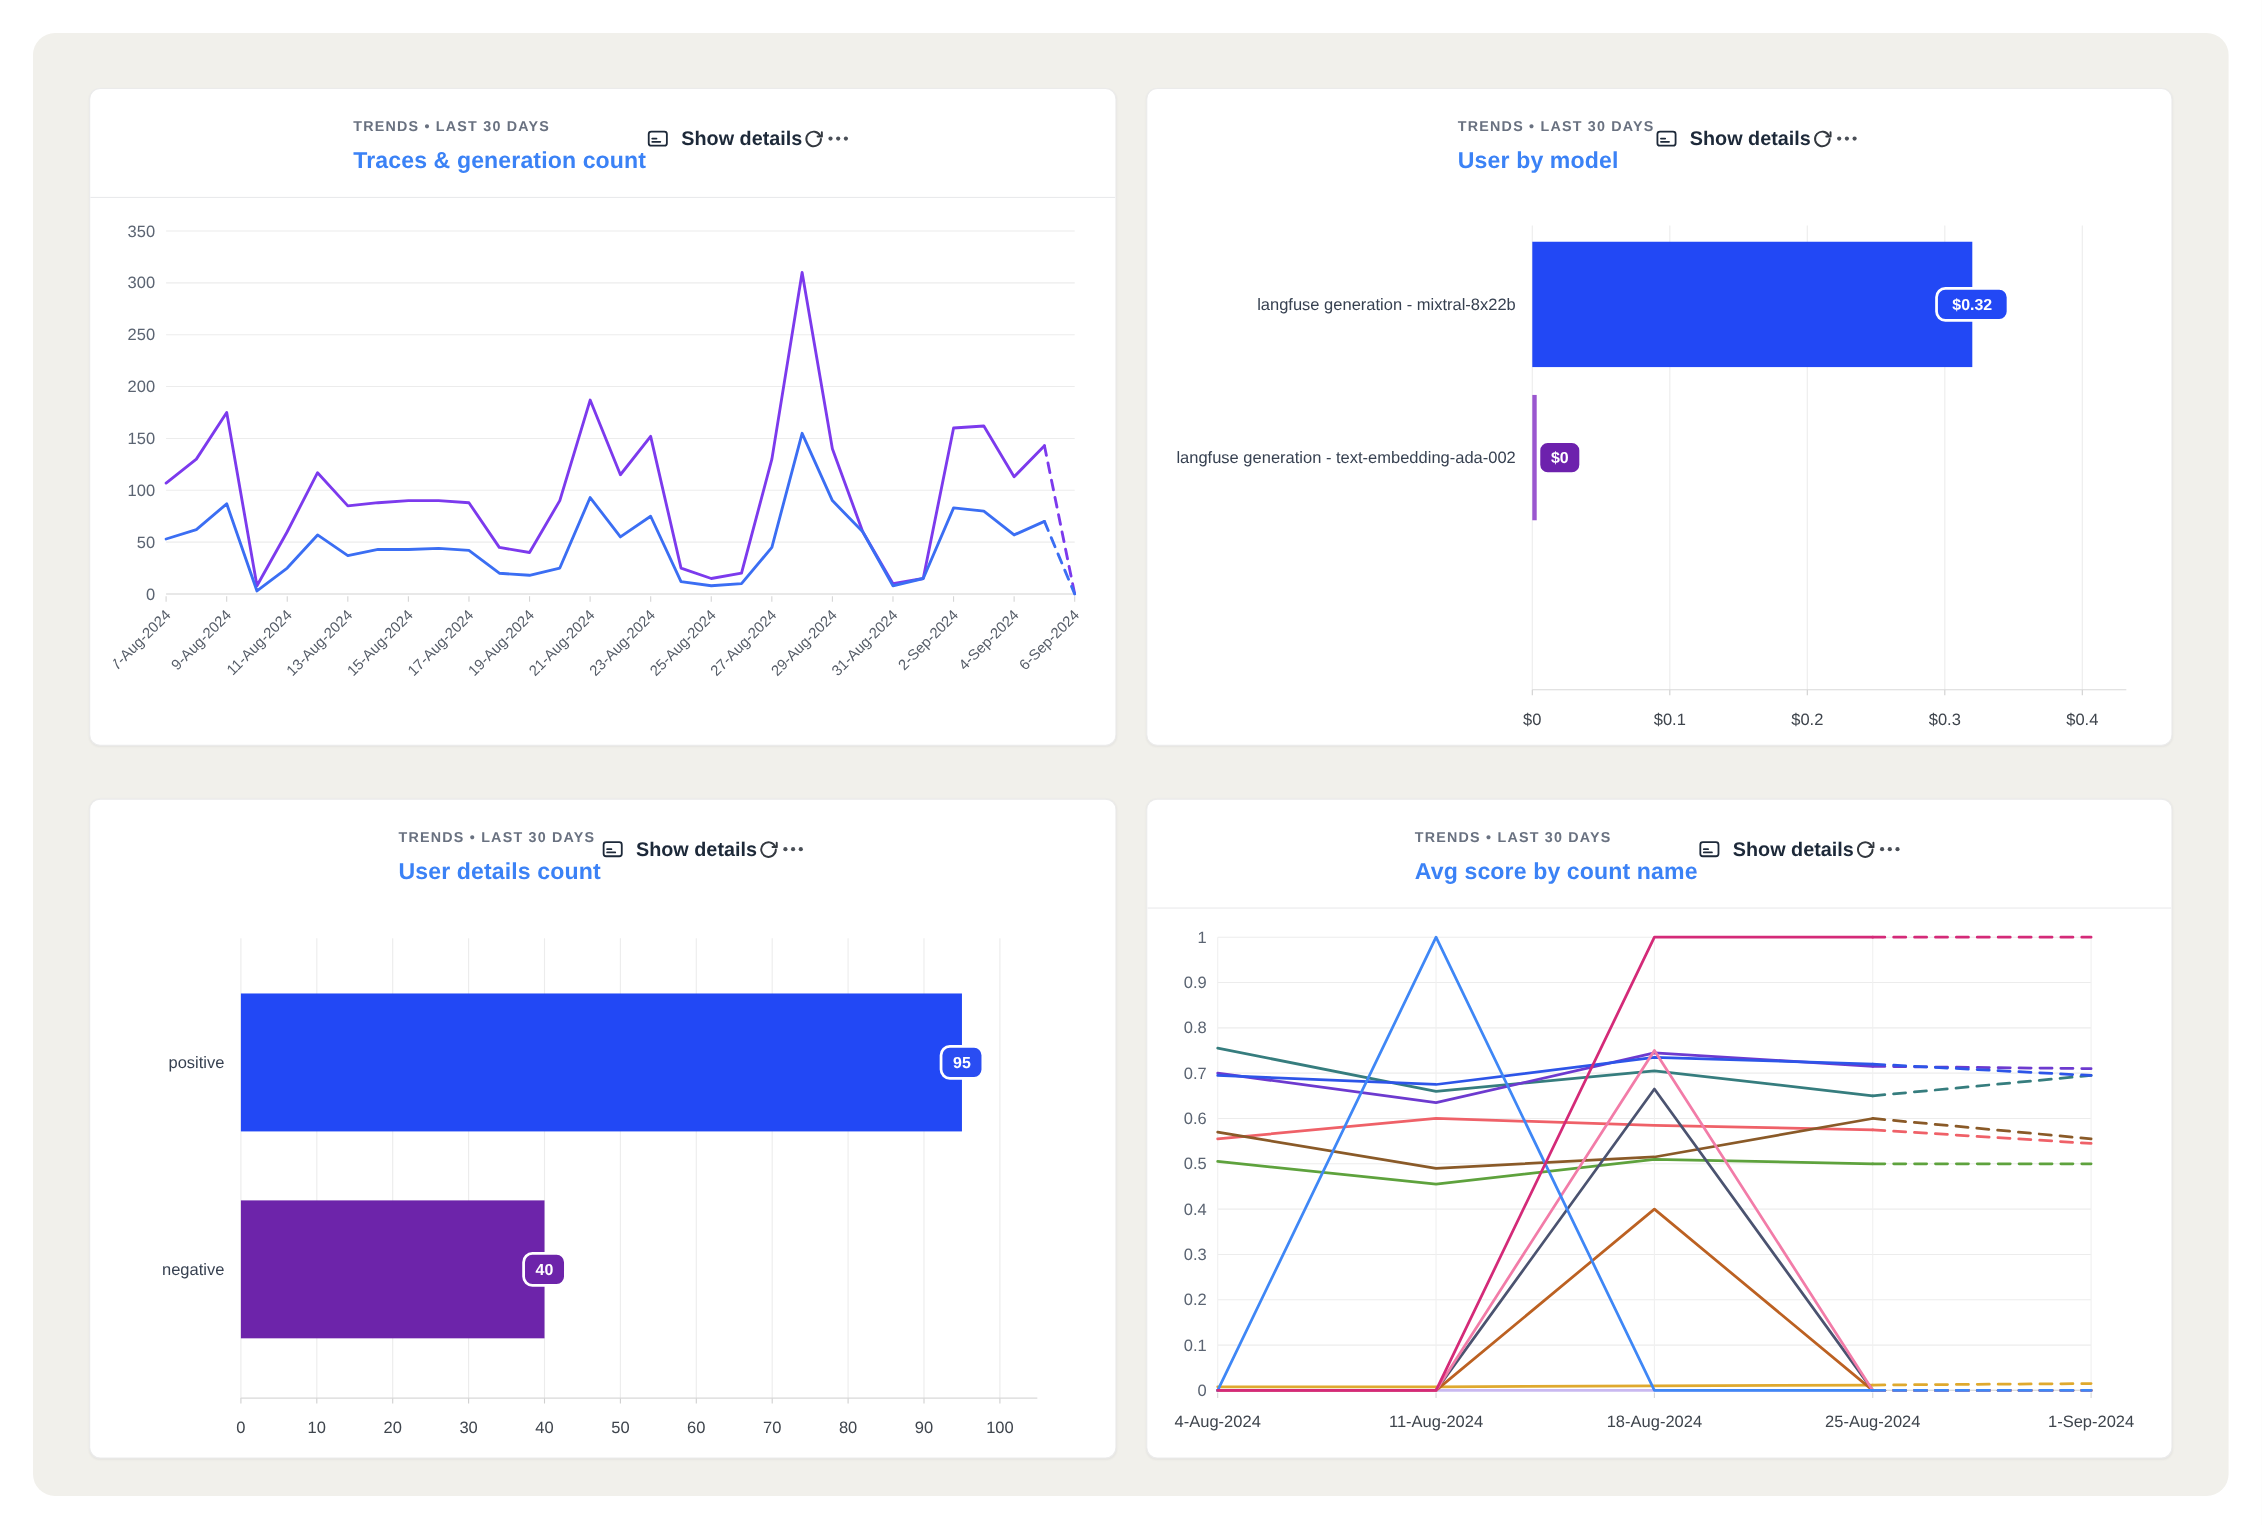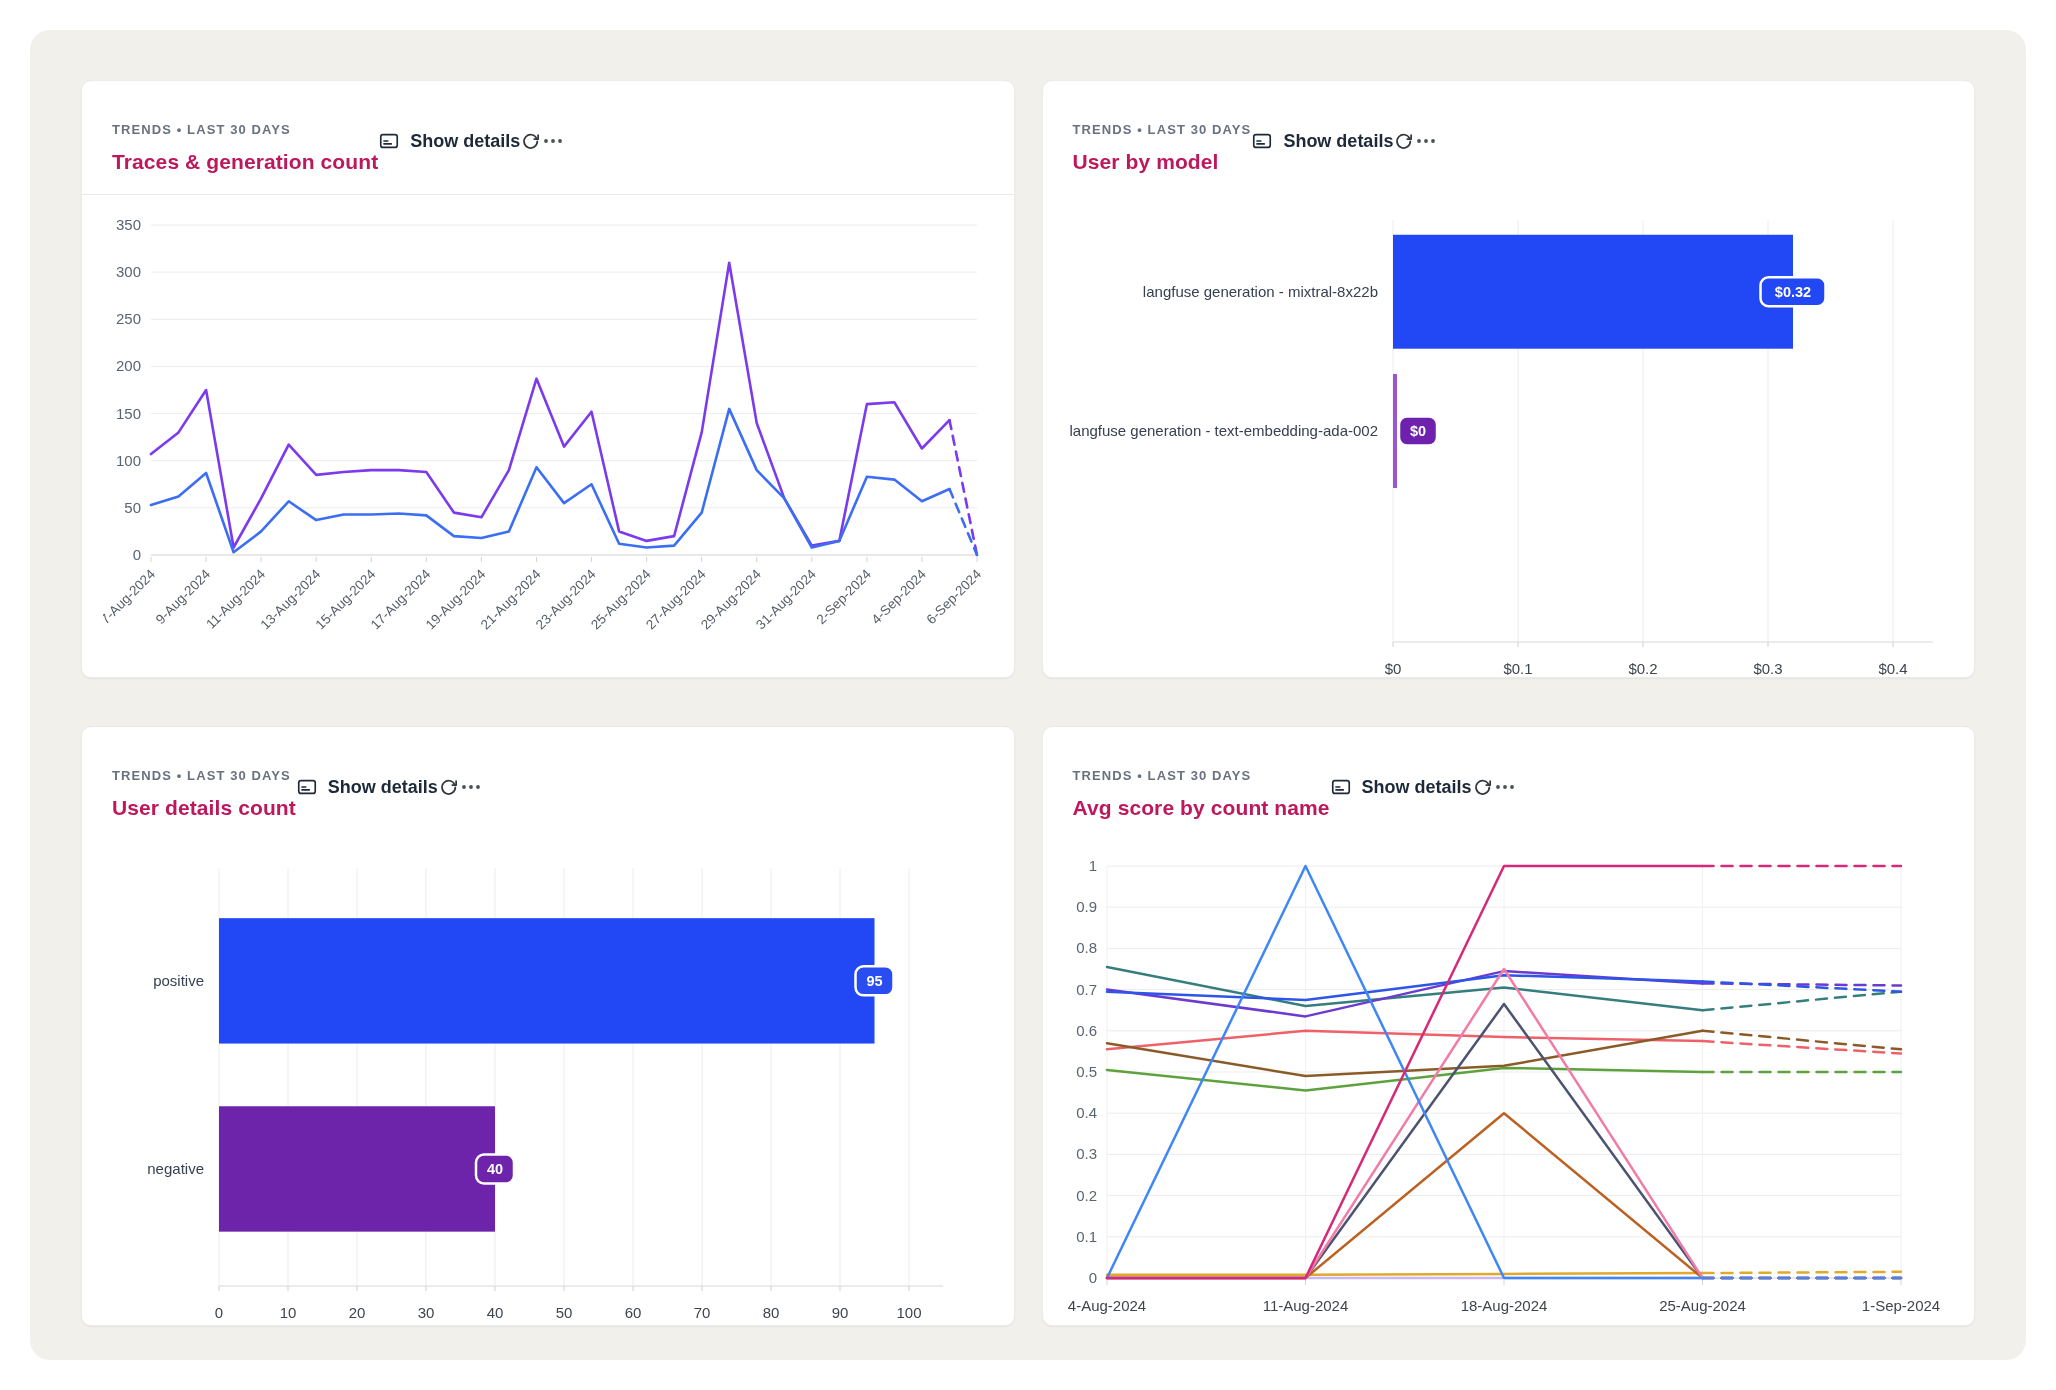--- a/index.html
+++ b/index.html
@@ -7,23 +7,23 @@
   .surface { position:absolute; inset:30px; background:#f1f0eb; border-radius:20px; }
   .grid {
     display:grid; grid-template-columns:1fr 1fr; grid-template-rows:598px 600px;
     gap:48px 27px; padding:50px 51px 32px;
   }
   .card {
     background:#ffffff; border:1px solid #ebebeb; border-radius:10px;
     box-shadow:0 1px 2px rgba(16,24,40,.05); overflow:hidden;
     display:flex; flex-direction:column;
   }
-  .card-header { padding:41px 30px 20px; display:flex; justify-content:flex-start; align-items:flex-start; }
+  .card-header { padding:26px 30px 20px; display:flex; justify-content:center; align-items:flex-start; }
   .eyebrow { font-size:13px; font-weight:700; letter-spacing:1.1px; color:#697180; text-transform:uppercase; }
-  .card-title { margin-top:13px; font-size:21px; font-weight:700; color:#be185d; letter-spacing:.1px; }
+  .card-title { margin-top:13px; font-size:21px; font-weight:700; color:#3b82f6; letter-spacing:.1px; }
   .card-actions { display:flex; align-items:center; margin-top:7px; }
   button { background:none; border:0; padding:0; cursor:pointer; color:#1d2939; }
   .show-details { display:inline-flex; align-items:center; gap:10px; font-family:"Liberation Sans",sans-serif; font-size:18px; font-weight:700; color:#1d2939; }
   .icon-btn { display:inline-flex; align-items:center; color:#33383f; }
   .icon-btn.dots { color:#4a4f57; }
   .card-divider { height:1px; background:#e9eaec; width:100%; }
   .chart-body { flex:1; display:flex; justify-content:center; align-items:flex-start; padding-top:12px; }
   svg { font-family:"Liberation Sans", sans-serif; }
 </style>
 </head>

